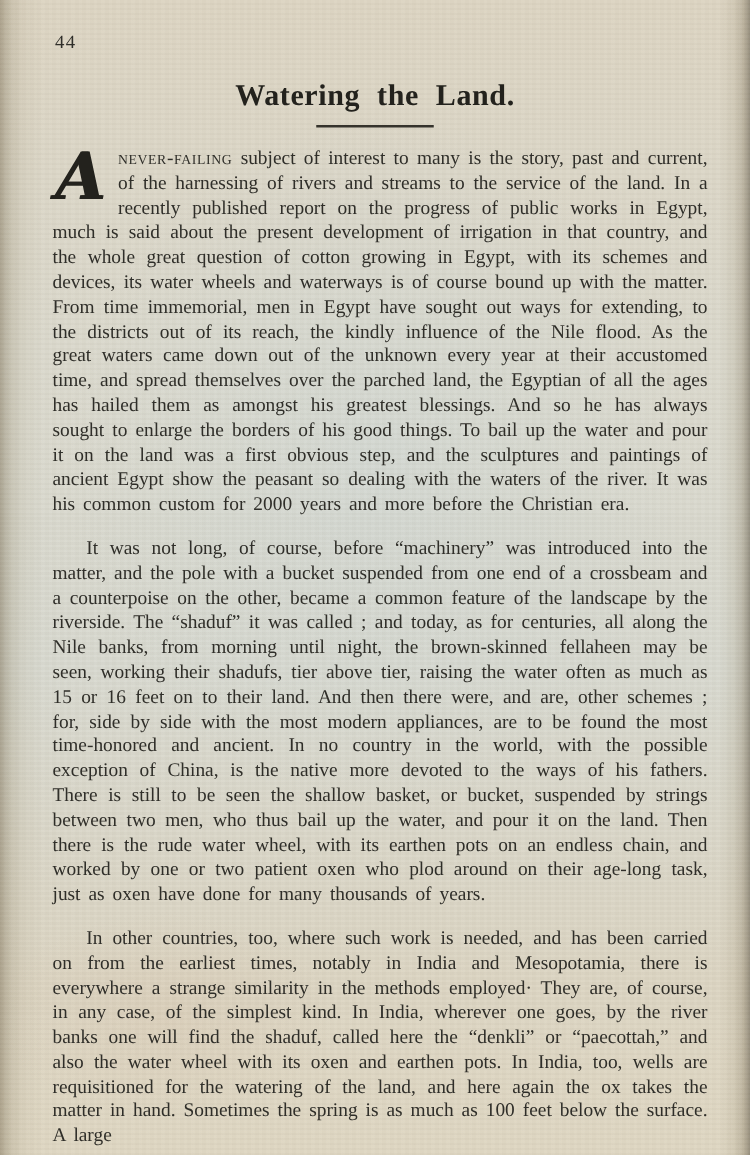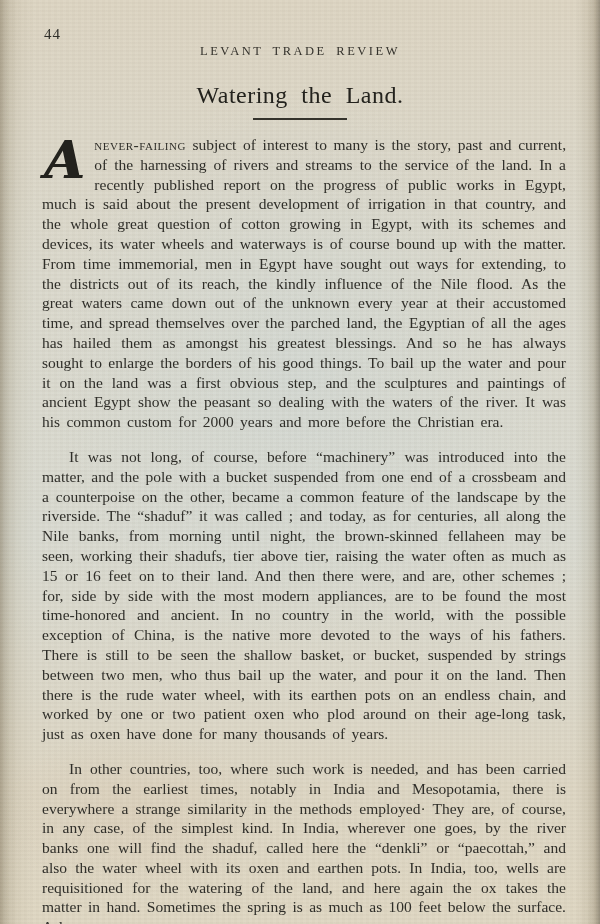--- a/index.html
+++ b/index.html
@@ -23,21 +23,21 @@
       repeating-linear-gradient(90deg, rgba(120,110,90,0.02) 0px, rgba(120,110,90,0.02) 3px, rgba(255,255,255,0.02) 3px, rgba(255,255,255,0.02) 6px),
       linear-gradient(90deg, rgba(125,113,88,0.50) 0px, rgba(150,140,112,0.28) 8px, rgba(170,160,132,0.12) 18px, rgba(0,0,0,0) 34px),
       linear-gradient(270deg, rgba(85,77,60,0.55) 0px, rgba(125,113,88,0.35) 5px, rgba(150,140,112,0.18) 12px, rgba(0,0,0,0) 24px),
       radial-gradient(ellipse 58% 42% at 50% 40%, rgba(206,215,213,0.55), rgba(206,215,213,0.0) 72%),
       radial-gradient(ellipse 30% 12% at 22% 88%, rgba(214,196,172,0.35), rgba(214,196,172,0.0) 75%),
       linear-gradient(180deg, #dcd4c2 0%, #dad8cc 30%, #d8d9d0 58%, #dcd5c3 85%, #ded6c2 100%);
   }
   .running-head {
     position: relative;
     height: 20px;
-    padding-top: 44px;
+    padding-top: 26px;
   }
   .page-number {
     position: absolute;
     left: 44px;
     top: 26px;
     font-size: 15px;
     letter-spacing: 1px;
   }
   .journal-title {
     display: block;
@@ -45,21 +45,21 @@
     font-size: 12.5px;
     letter-spacing: 2.5px;
     word-spacing: 4px;
     font-weight: 500;
     color: #34322c;
   }
   .article-title {
     margin: 18px 0 0 0;
     text-align: center;
     font-size: 24px;
-    font-weight: normal;
+    font-weight: bold;
     letter-spacing: 0.5px;
     word-spacing: 7px;
     color: #23221d;
   }
   .title-rule {
     width: 94px;
     height: 2px;
     margin: 9px auto 0 auto;
     background: #35332c;
     border: none;
@@ -96,21 +96,20 @@
     letter-spacing: 0.5px;
   }
 </style>
 </head>
 <body>
 
 <div class="page">
 
   <div class="running-head">
     <span class="page-number">44</span>
-    <span class="journal-title">LEVANT TRADE REVIEW</span>
   </div>
 
   <h1 class="article-title">Watering the Land.</h1>
 
   <div class="title-rule"></div>
 
   <div class="article-body">
 
     <p>
       <span class="dropcap">A</span>

